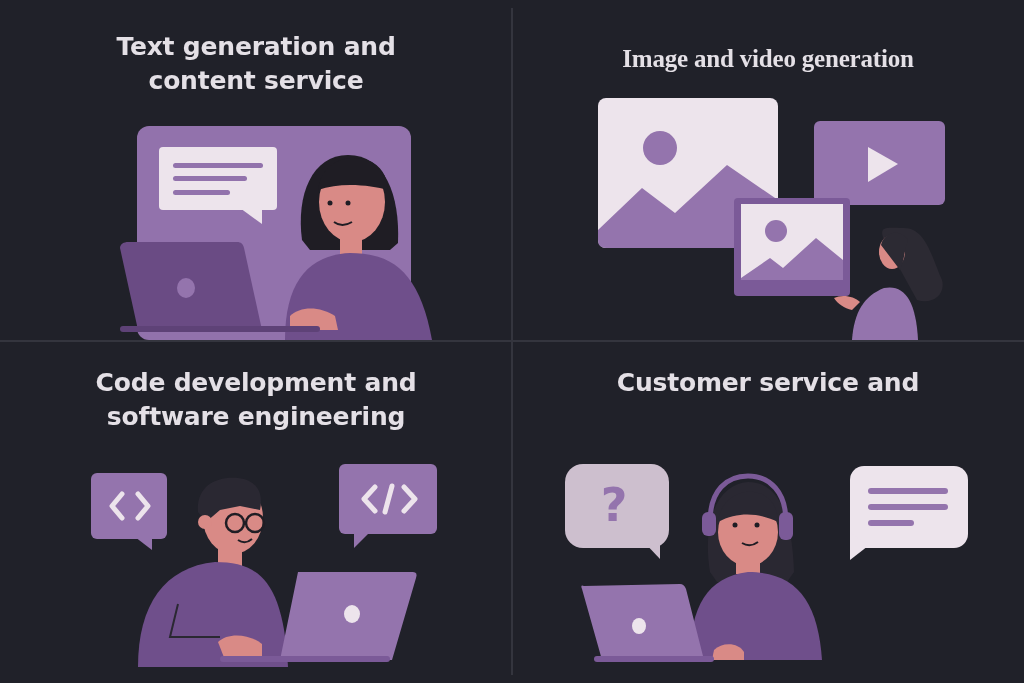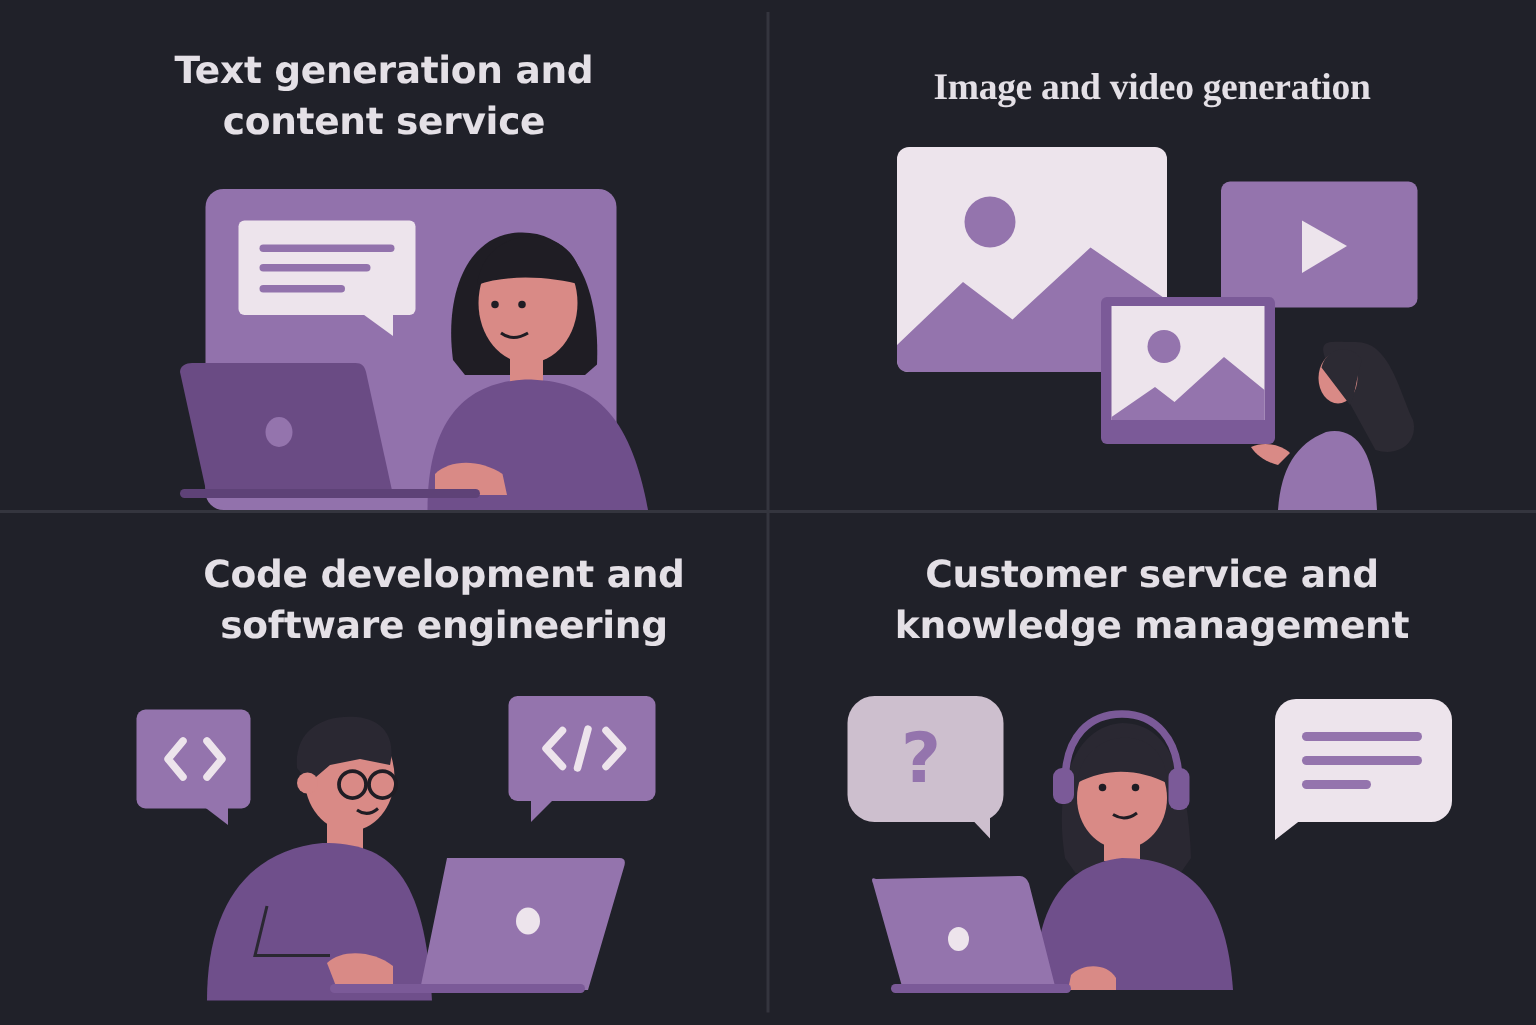--- a/index.html
+++ b/index.html
@@ -80,21 +80,21 @@
         <path d="M372,240 C366,225 375,228 392,228 C414,228 420,258 430,280 C434,295 420,305 405,300 Z" fill="#2c2a33"></path>
         <ellipse cx="380" cy="252" rx="13" ry="17" fill="#d98a86"></ellipse>
         <path d="M369,245 C372,232 388,228 396,240 C392,252 392,262 388,270 Z" fill="#2c2a33"></path>
         <path d="M340,340 C342,312 352,296 372,288 C392,284 404,300 406,340 Z" fill="#9474ad"></path>
         <path d="M322,298 C330,294 342,296 348,302 L340,310 C332,308 326,304 322,298 Z" fill="#d98a86"></path>
       </g>
     </svg>
   </div>
 
   <div class="quad q3">
-    <div class="title" style="top:24px;padding-left:40px;">
+    <div class="title" style="top:24px;">
       <span>Code development and</span>
       <span>software engineering</span>
     </div>
     <svg width="512" height="341">
       <g>
         <rect x="91" y="131" width="76" height="66" rx="6" fill="#9474ad"></rect>
         <polygon points="135,195 152,195 152,208" fill="#9474ad"></polygon>
         <path d="M122,152 L112,164 L122,176" stroke="#ede4ec" stroke-width="5" fill="none" stroke-linecap="round" stroke-linejoin="round"></path>
         <path d="M138,152 L148,164 L138,176" stroke="#ede4ec" stroke-width="5" fill="none" stroke-linecap="round" stroke-linejoin="round"></path>
       </g>
@@ -122,21 +122,20 @@
         <path d="M298,230 L413,230 Q418,230 416,236 L392,318 L280,318 Z" fill="#9474ad"></path>
         <rect x="220" y="314" width="170" height="6" rx="3" fill="#7b5a98"></rect>
         <ellipse cx="352" cy="272" rx="8" ry="9" fill="#ede4ec"></ellipse>
       </g>
     </svg>
   </div>
 
   <div class="quad q4">
     <div class="title" style="top:24px;">
       <span>Customer service and</span>
-      <span>knowledge management</span>
     </div>
     <svg width="512" height="341">
       <g>
         <rect x="53" y="122" width="104" height="84" rx="18" fill="#cdbfce"></rect>
         <polygon points="130,198 148,198 148,217" fill="#cdbfce"></polygon>
         <text x="102" y="179" text-anchor="middle" font-family="DejaVu Sans, sans-serif" font-weight="bold" font-size="46" fill="#9474ad">?</text>
       </g>
       <g>
         <rect x="338" y="124" width="118" height="82" rx="14" fill="#ede4ec"></rect>
         <polygon points="338,190 356,204 338,218" fill="#ede4ec"></polygon>

